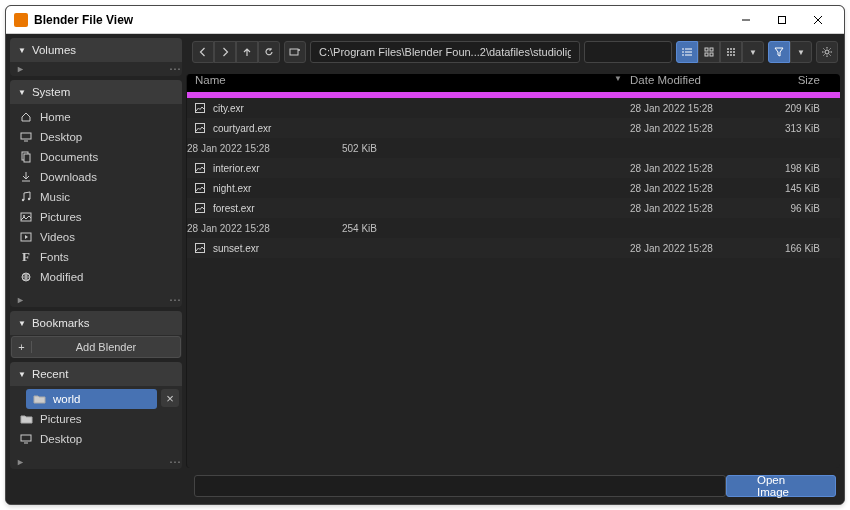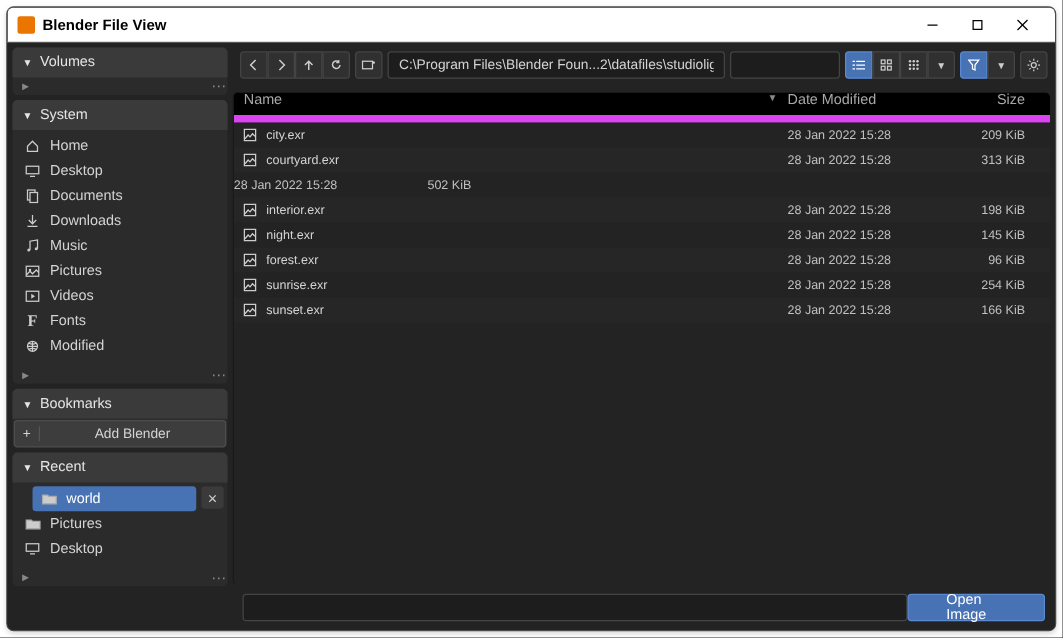--- a/index.html
+++ b/index.html
@@ -402,29 +402,20 @@
                     <rect x="1.5" y="1.5" width="9" height="9" fill="none" stroke="#ccc"></rect>
                     <path d="M2 9 L4.5 6 L6 7.5 L8 5 L10 7" fill="none" stroke="#ccc"></path>
                   </svg>
                 </span>
                 <span>forest.exr</span>
               </div>
               <div class="fdate">28 Jan 2022 15:28</div>
               <div class="fsize">96 KiB</div>
             </div>
             <div class="file-row">
-              <div class="fname">
-                <span class="file-ico">
-                  <svg width="12" height="12" viewBox="0 0 12 12">
-                    <rect x="1.5" y="1.5" width="9" height="9" fill="none" stroke="#ccc"></rect>
-                    <path d="M2 9 L4.5 6 L6 7.5 L8 5 L10 7" fill="none" stroke="#ccc"></path>
-                  </svg>
-                </span>
-                <span>sunrise.exr</span>
-              </div>
               <div class="fdate">28 Jan 2022 15:28</div>
               <div class="fsize">254 KiB</div>
             </div>
             <div class="file-row">
               <div class="fname">
                 <span class="file-ico">
                   <svg width="12" height="12" viewBox="0 0 12 12">
                     <rect x="1.5" y="1.5" width="9" height="9" fill="none" stroke="#ccc"></rect>
                     <path d="M2 9 L4.5 6 L6 7.5 L8 5 L10 7" fill="none" stroke="#ccc"></path>
                   </svg>

